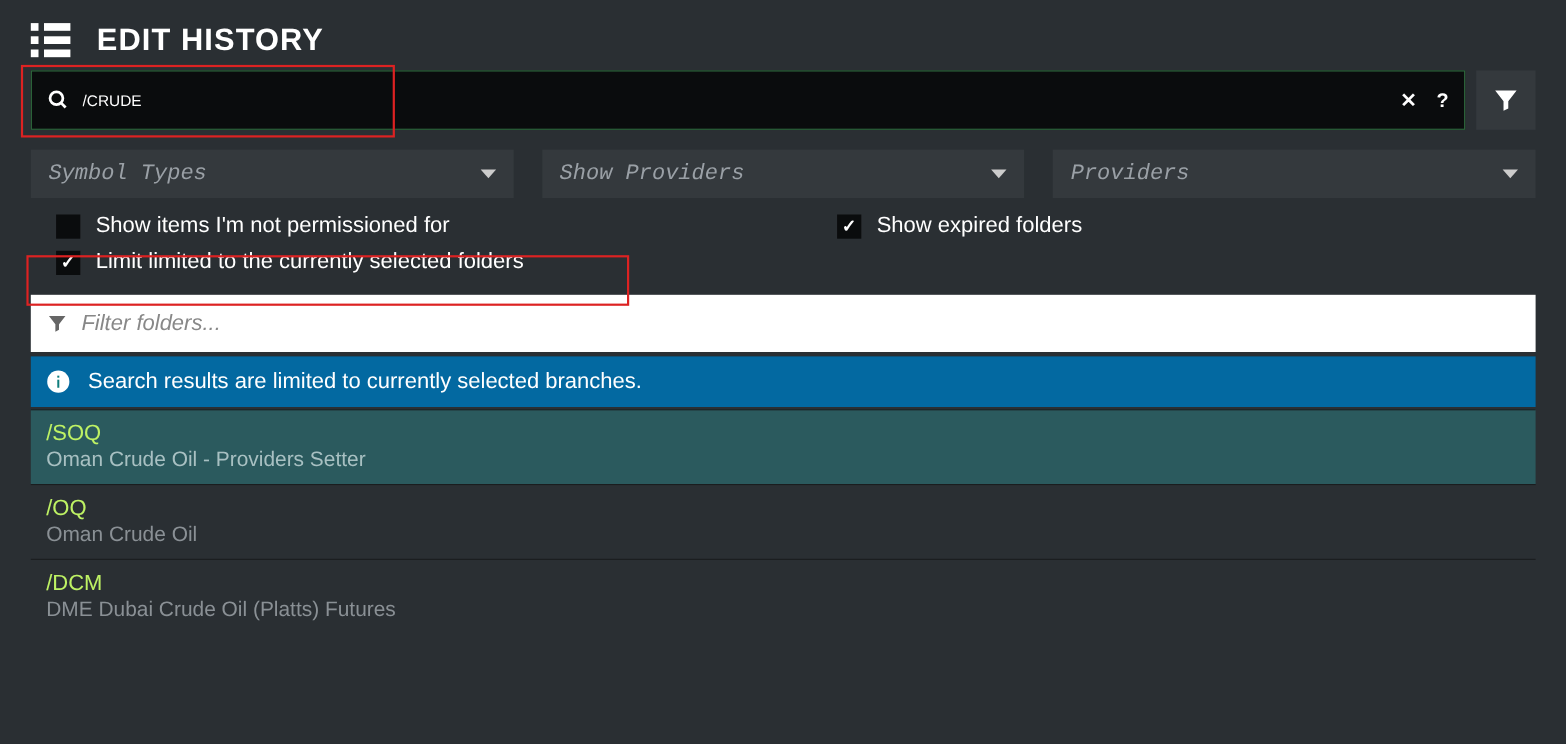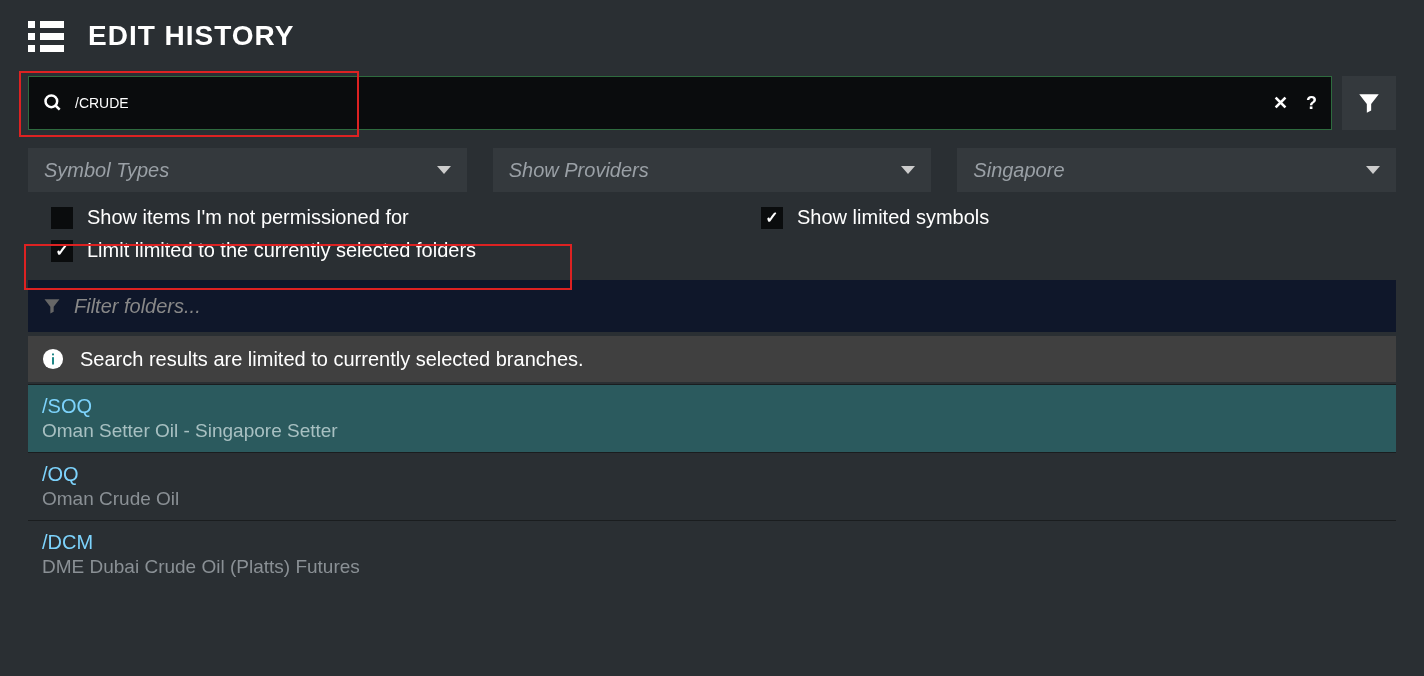--- a/index.html
+++ b/index.html
@@ -11,21 +11,21 @@
     height: 676px;
     overflow: hidden;
   }
   .container {
     padding: 20px 28px 0 28px;
   }
   .header {
     display: flex;
     align-items: center;
     gap: 24px;
-    margin-bottom: 24px;
+    margin-bottom: 12px;
   }
   .menu-icon {
     display: flex;
     flex-direction: column;
     gap: 5px;
   }
   .menu-icon .row {
     display: flex;
     gap: 5px;
     align-items: center;
@@ -93,20 +93,21 @@
     background: #34393d;
     display: flex;
     align-items: center;
     justify-content: center;
     cursor: pointer;
   }
   .dropdown-row {
     display: flex;
     gap: 26px;
     margin-bottom: 14px;
+    font-family: Liberation Mono, monospace;
   }
   .dropdown {
     flex: 1;
     background: #34393d;
     height: 44px;
     display: flex;
     align-items: center;
     justify-content: space-between;
     padding: 0 16px;
     cursor: pointer;
@@ -157,53 +158,53 @@
     top: 38px;
     width: 548px;
     height: 46px;
     pointer-events: none;
   }
   .limit-row {
     padding-left: 6px;
     margin-bottom: 18px;
   }
   .filter-folders {
-    background: #0f172a;
+    background: #ffffff;
     height: 52px;
     display: flex;
     align-items: center;
     padding: 0 14px;
     gap: 12px;
     margin: 0 -0px 4px 0;
   }
   .filter-folders-label {
     color: #888;
     font-style: italic;
     font-size: 20px;
   }
   .notice-bar {
-    background: #404040;
+    background: #0369a1;
     height: 46px;
     display: flex;
     align-items: center;
     padding: 0 14px;
     gap: 16px;
     color: #fff;
     font-size: 20px;
     margin-bottom: 2px;
   }
   .result-item {
     padding: 10px 14px;
     border-top: 1px solid #1a1d1f;
   }
   .result-item.selected {
     background: #2b5a5e;
   }
   .result-symbol {
-    color: #7dd3fc;
+    color: #bef264;
     font-size: 20px;
   }
   .result-desc {
     color: #8a9095;
     font-size: 19px;
     margin-top: 2px;
   }
   .result-item.selected .result-desc { color: #a8c0c2; }
   svg { display: block; }
 </style>
@@ -255,37 +256,37 @@
   <div class="dropdown-row">
     <div class="dropdown">
       <span class="dropdown-label">Symbol Types</span>
       <span class="caret-down"></span>
     </div>
     <div class="dropdown">
       <span class="dropdown-label">Show Providers</span>
       <span class="caret-down"></span>
     </div>
     <div class="dropdown">
-      <span class="dropdown-label">Singapore</span>
+      <span class="dropdown-label">Providers</span>
       <span class="caret-down"></span>
     </div>
   </div>
 
   <div class="check-row">
     <div class="red-box-limit"></div>
     <div class="check-col-left">
       <div class="check-item">
         <div class="checkbox"></div>
         <span>Show items I'm not permissioned for</span>
       </div>
     </div>
     <div>
       <div class="check-item">
         <div class="checkbox">✓</div>
-        <span>Show limited symbols</span>
+        <span>Show expired folders</span>
       </div>
     </div>
   </div>
 
   <div class="limit-row">
     <div class="check-item">
       <div class="checkbox">✓</div>
       <span>Limit limited to the currently selected folders</span>
     </div>
   </div>
@@ -302,21 +303,21 @@
         <circle cx="12" cy="12" r="11" fill="#fff"></circle>
         <rect x="11" y="10" width="2" height="8" fill="#0e7d7d"></rect>
         <rect x="11" y="6" width="2" height="2" fill="#0e7d7d"></rect>
       </svg>
     <span>Search results are limited to currently selected branches.</span>
   </div>
 
   <div id="results-list">
       <div class="result-item selected">
         <div class="result-symbol">/SOQ</div>
-        <div class="result-desc">Oman Setter Oil - Singapore Setter</div>
+        <div class="result-desc">Oman Crude Oil - Providers Setter</div>
       </div>
       <div class="result-item">
         <div class="result-symbol">/OQ</div>
         <div class="result-desc">Oman Crude Oil</div>
       </div>
       <div class="result-item">
         <div class="result-symbol">/DCM</div>
         <div class="result-desc">DME Dubai Crude Oil (Platts) Futures</div>
       </div>
     </div>

